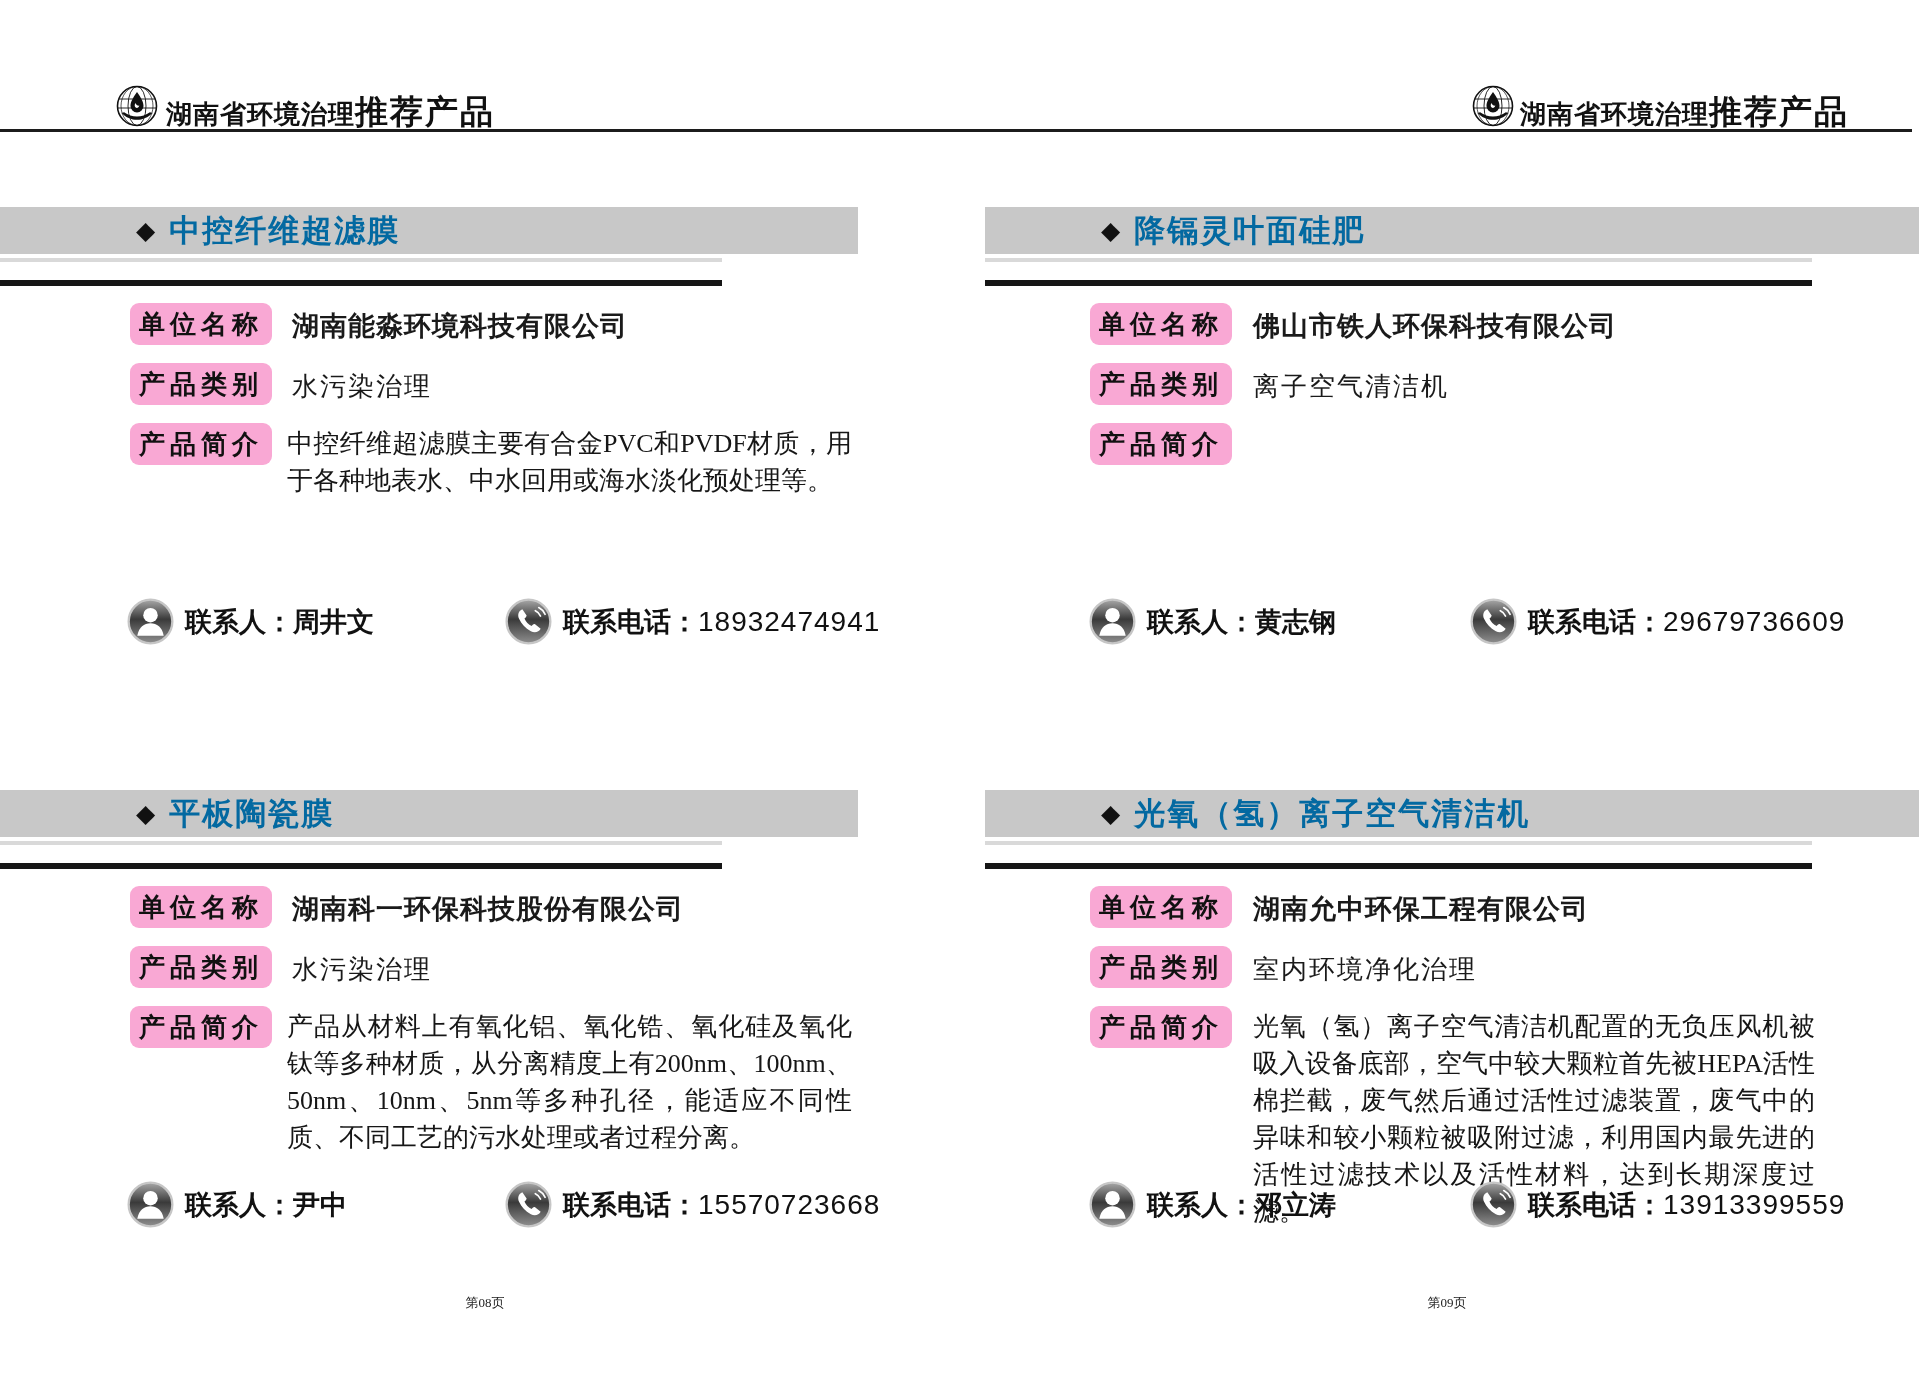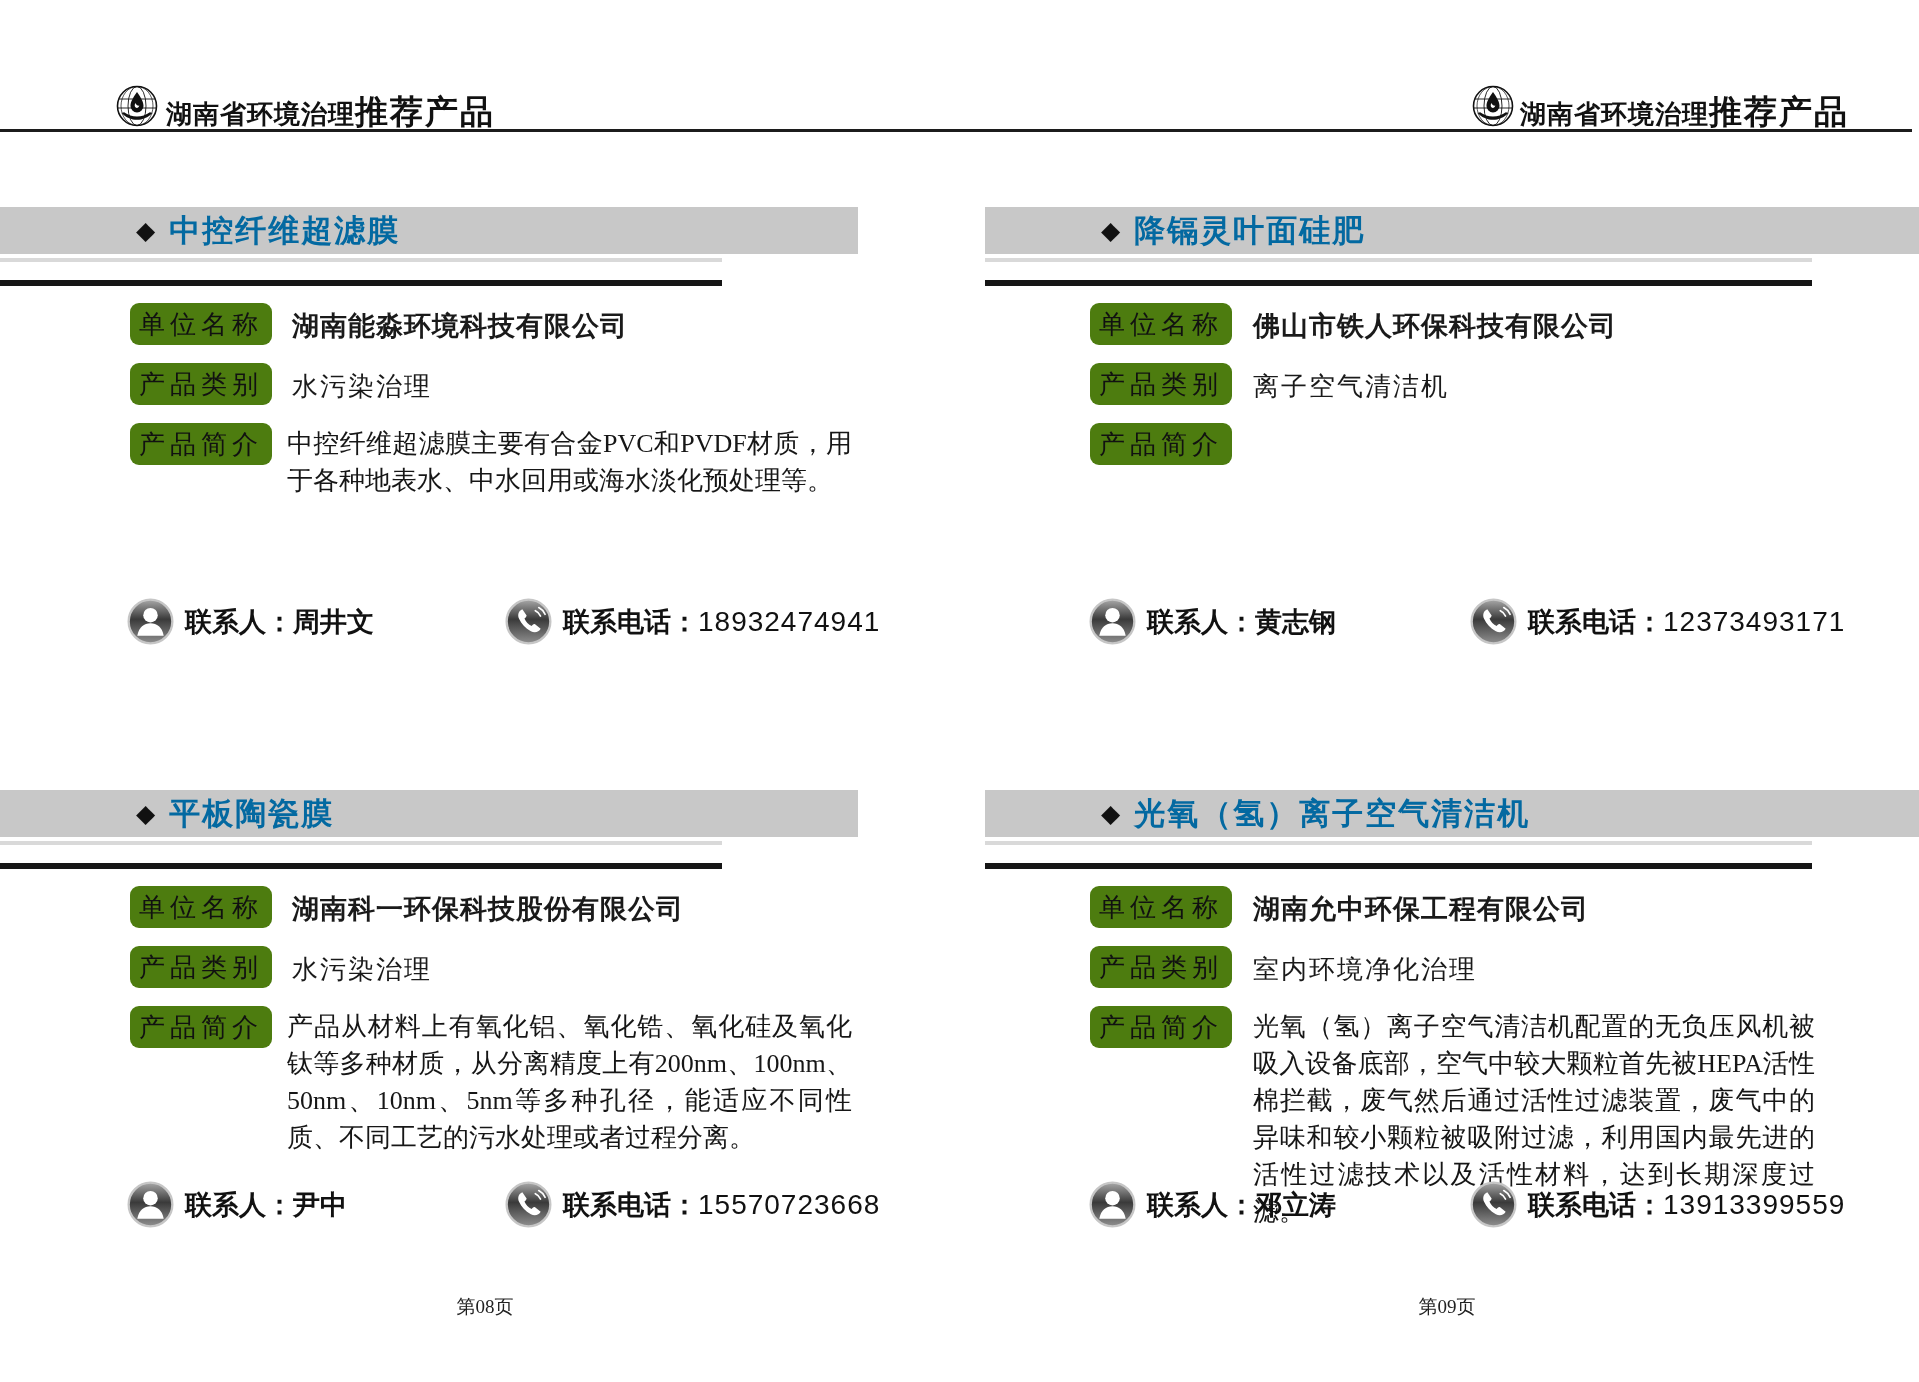--- a/index.html
+++ b/index.html
@@ -19,37 +19,37 @@
 
   
   .card{position:absolute;}
   .titlebar{position:absolute;top:0;height:47px;background:#c8c8c8;
     display:flex;align-items:center;}
   .diamond{font-size:25px;color:#111;margin-right:14px;line-height:1;}
   .card-title{font-size:31px;font-weight:bold;color:#0369a1;letter-spacing:2px;white-space:nowrap;}
   .rule-light{position:absolute;top:51px;height:4px;background:#d9d9d9;}
   .rule-dark{position:absolute;top:73px;height:6px;background:#161616;}
 
-  .pill{position:absolute;width:142px;height:42px;background:#4d7c0f;border-radius:9px;
+  .pill{position:absolute;width:142px;height:42px;background:#f9a8d4;border-radius:9px;
     display:flex;align-items:center;justify-content:center;
-    font-size:26px;font-weight:normal;letter-spacing:5px;color:#111;}
+    font-size:26px;font-weight:bold;letter-spacing:5px;color:#111;}
   .val-unit{position:absolute;font-size:27px;font-weight:bold;white-space:nowrap;letter-spacing:1px;}
   .val-cat{position:absolute;font-size:26px;white-space:nowrap;letter-spacing:2px;
     font-family:"Liberation Serif","DejaVu Serif",serif;}
   .intro{position:absolute;font-size:26px;line-height:37px;text-align:justify;
     font-family:"Liberation Serif","DejaVu Serif",serif;color:#161616;}
 
   .contact-group{position:absolute;display:flex;align-items:center;}
   .badge{width:47px;height:47px;flex:0 0 47px;margin-right:11px;}
   .contact-label{font-size:27px;font-weight:bold;color:#111;white-space:nowrap;}
   .contact-value{font-size:27px;font-weight:bold;color:#111;white-space:nowrap;}
   .phone-number{font-size:28px;font-weight:normal;color:#111;letter-spacing:1px;white-space:nowrap;}
 
   .page-number{position:absolute;top:1294px;width:120px;text-align:center;
-    font-family:"Liberation Serif","DejaVu Serif",serif;font-size:19px;color:#222;}
+    font-family:"Liberation Serif","DejaVu Serif",serif;font-size:13px;color:#222;}
 
   
   .pl .titlebar{left:0;width:722px;padding-left:136px;}
   .pl .rule-light,.pl .rule-dark{left:0;width:722px;}
   .pl .pill{left:130px;}
   .pl .val-unit,.pl .val-cat{left:292px;}
   .pl .intro{left:287px;width:565px;}
   .pl .cg-person{left:127px;}
   .pl .cg-phone{left:505px;}
 
@@ -179,21 +179,21 @@
   <div class="contact-group cg-phone">
     <span class="badge">
       <svg viewBox="0 0 48 48" width="47" height="47">
         <circle cx="24" cy="24" r="22.3" fill="url(#badgeGrad)" stroke="#c6c6c6" stroke-width="2.4"></circle>
         <path d="M14.5 21.5c-2.2-4.3-.4-8.6 3.2-10l4.4 6.4c-.3 1.9-2.2 3-2.2 3 1.2 3.2 4.2 6.3 7.3 7.6 0 0 1.3-1.9 3.2-2l6 4.8c-1.6 3.4-6 4.7-10 2.6-5.7-3-9.7-7.4-11.9-12.4z" fill="#fff"></path>
         <path d="M31 13a10 10 0 0 1 5.2 5.4" fill="none" stroke="#fff" stroke-width="1.8" stroke-linecap="round"></path>
         <path d="M34.5 9.8a14.5 14.5 0 0 1 6.4 6.8" fill="none" stroke="#fff" stroke-width="1.8" stroke-linecap="round"></path>
       </svg>
     </span>
     <span class="contact-label">联系电话：</span>
-    <span class="phone-number">12373493171</span>
+    <span class="phone-number">29679736609</span>
   </div>
 </div>
 
 <div class="card pl" style="left:0;top:790px;width:890px;height:500px;">
   <div class="titlebar">
     <span class="diamond">◆</span>
     <span class="card-title">平板陶瓷膜</span>
   </div>
   <div class="rule-light"></div>
   <div class="rule-dark"></div>

